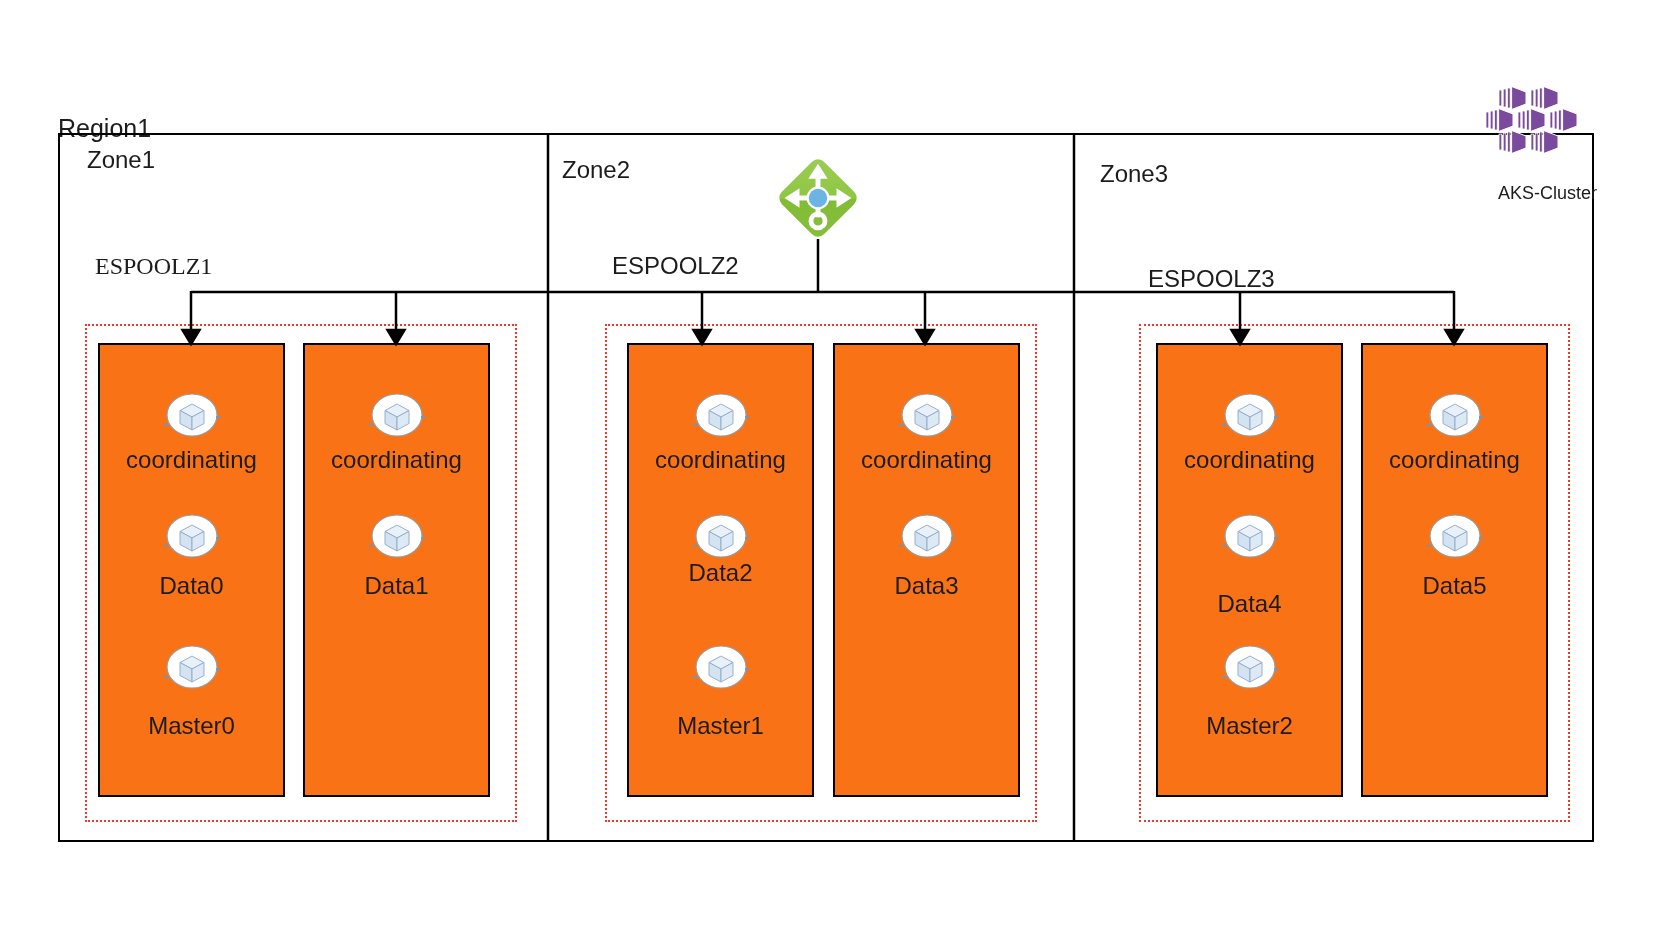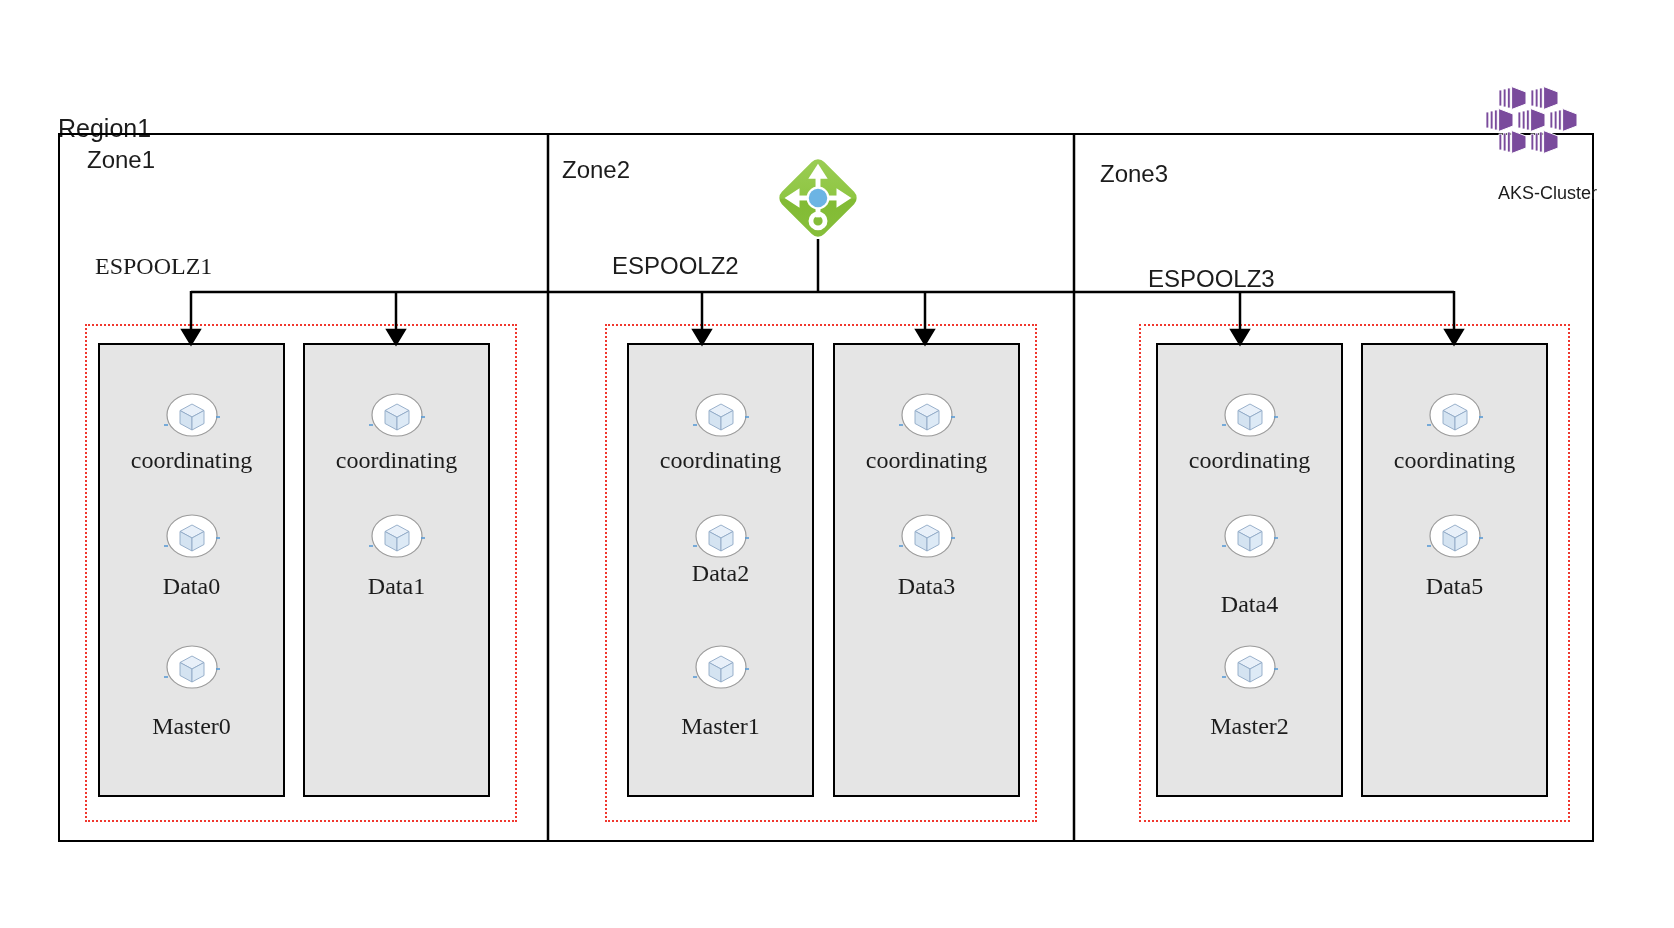--- a/index.html
+++ b/index.html
@@ -5,21 +5,21 @@
   html,body{margin:0;padding:0;background:#ffffff;}
   body{
     width:1674px;height:928px;position:relative;overflow:hidden;
     font-family:"Liberation Sans", sans-serif;color:#1c1c1c;
   }
   .abs{position:absolute;}
   .lbl{position:absolute;font-size:24px;line-height:28px;white-space:nowrap;color:#1c1c1c;}
   #region-label{left:58px;top:94px;font-size:25px;margin-top:20px;}
   #outer-rect{left:58px;top:133px;width:1536px;height:709px;border:2.5px solid #000;box-sizing:border-box;background:transparent;}
   .pool-rect{position:absolute;top:324px;height:498px;border:2px dotted #f0372e;box-sizing:border-box;}
-  .pod-box{position:absolute;top:343px;width:187px;height:454px;border:2.5px solid #000;box-sizing:border-box;background:#e5e5e5;font-family:Liberation Serif, serif;}
+  .pod-box{position:absolute;top:343px;width:187px;height:454px;border:2.5px solid #000;box-sizing:border-box;background:#f97316;}
   .pod-icon{position:absolute;left:50%;transform:translateX(-50%);width:58px;height:50px;}
   .pod-label{position:absolute;left:0;width:100%;text-align:center;font-size:24px;line-height:28px;}
   #aks-label{left:1380px;top:179px;width:217px;text-align:right;font-size:18px;}
   #connector-overlay{left:0;top:0;width:1674px;height:928px;pointer-events:none;}
   svg{display:block;}
   .hidden-defs{position:absolute;width:0;height:0;overflow:hidden;}
 </style>
 </head>
 <body>
 

